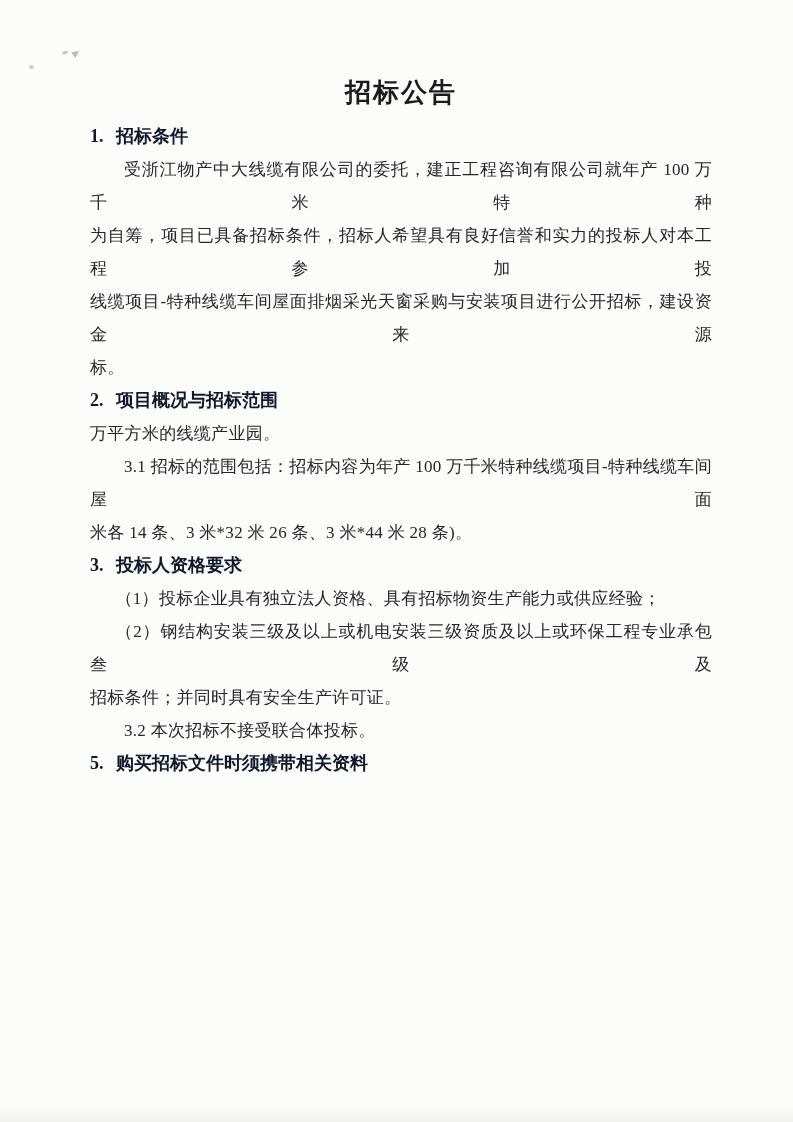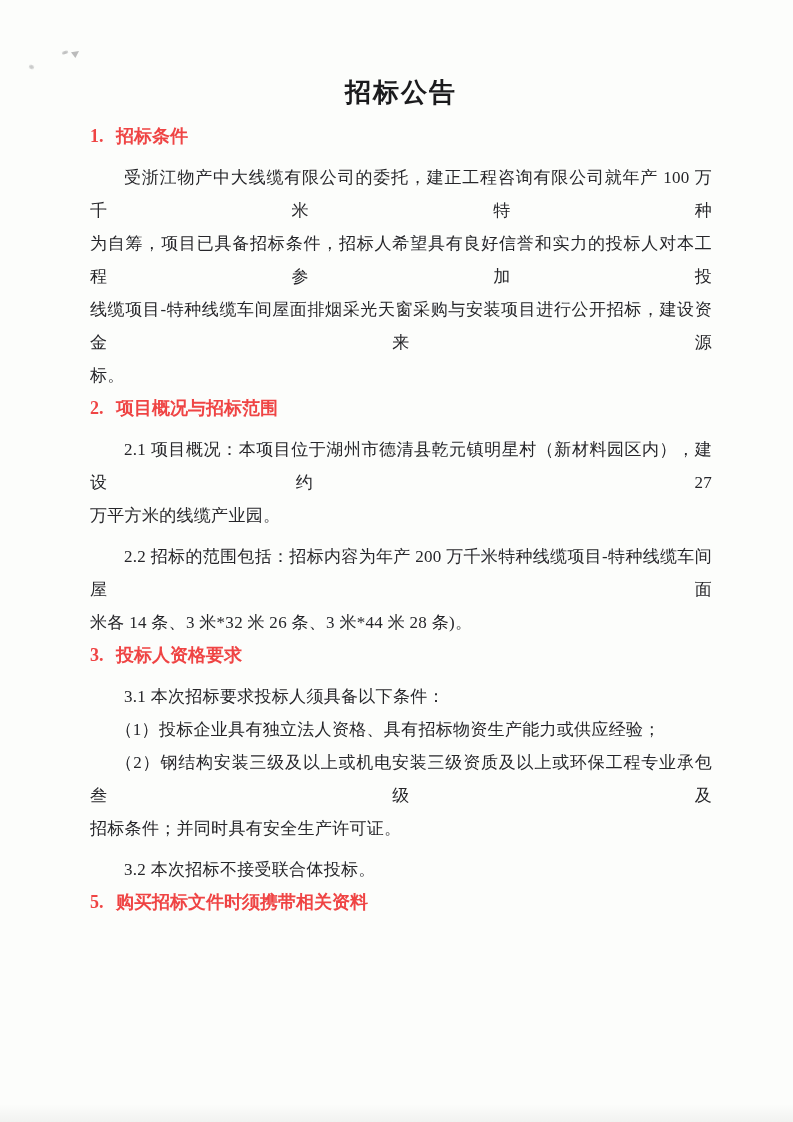--- a/index.html
+++ b/index.html
@@ -27,29 +27,29 @@
   .content {
     position:absolute;
     left:90px; top:120px;
     width:622px;
   }
   .h {
     font-size:18px;
     font-weight:700;
     line-height:33px;
     word-spacing:8px;
-    color:#ef4444;
+    color:#0f172a;
   }
   .ln {
     font-size:17px;
     line-height:33px;
     letter-spacing:0.3px;
   }
   .full { text-align:justify; text-align-last:justify; }
-  .ind2  { text-indent:2em;margin-top:8px; }
+  .ind2  { text-indent:2em; }
   .ind15 { text-indent:1.5em; }
   .smudge { position:absolute; background:#8f8f91; border-radius:50%; filter:blur(0.6px); }
   .sm-a { left:62px;  top:51px; width:6px; height:3px; opacity:.55; transform:rotate(-18deg); }
   .sm-b { left:71px;  top:51px; width:8px; height:7px; opacity:.6;
           clip-path:polygon(0 18%, 100% 0, 55% 100%); border-radius:0; }
   .sm-c { left:29px;  top:65px; width:5px; height:4px; opacity:.45; transform:rotate(24deg); }
   .bottom-shade {
     position:absolute; left:0; right:0; bottom:0; height:18px;
     background:linear-gradient(to bottom, rgba(0,0,0,0), rgba(0,0,0,0.045));
   }
@@ -70,29 +70,27 @@
     <div class="sec">
       <div class="h">1. 招标条件</div>
       <div class="ln ind2 full">受浙江物产中大线缆有限公司的委托，建正工程咨询有限公司就年产 100 万千米特种</div>
       <div class="ln full">为自筹，项目已具备招标条件，招标人希望具有良好信誉和实力的投标人对本工程参加投</div>
       <div class="ln full">线缆项目-特种线缆车间屋面排烟采光天窗采购与安装项目进行公开招标，建设资金来源</div>
       <div class="ln">标。</div>
     </div>
 
     <div class="sec">
       <div class="h">2. 项目概况与招标范围</div>
-      <div class="ln ind2 full">2.1 项目概况：本项目位于湖州市德清县乾元镇明星村（新材料园区内），建设约 27</div>
       <div class="ln">万平方米的线缆产业园。</div>
-      <div class="ln ind2 full">2.2 招标的范围包括：招标内容为年产 200 万千米特种线缆项目-特种线缆车间屋面</div>
+      <div class="ln ind2 full">3.1 招标的范围包括：招标内容为年产 100 万千米特种线缆项目-特种线缆车间屋面</div>
       <div class="ln">米各 14 条、3 米*32 米 26 条、3 米*44 米 28 条)。</div>
     </div>
 
     <div class="sec">
       <div class="h">3. 投标人资格要求</div>
-      <div class="ln ind2">3.1 本次招标要求投标人须具备以下条件：</div>
       <div class="ln ind15">（1）投标企业具有独立法人资格、具有招标物资生产能力或供应经验；</div>
       <div class="ln ind15 full">（2）钢结构安装三级及以上或机电安装三级资质及以上或环保工程专业承包叁级及</div>
       <div class="ln">招标条件；并同时具有安全生产许可证。</div>
       <div class="ln ind2">3.2 本次招标不接受联合体投标。</div>
     </div>
 
 
     <div class="sec">
       <div class="h">5. 购买招标文件时须携带相关资料</div>
 

